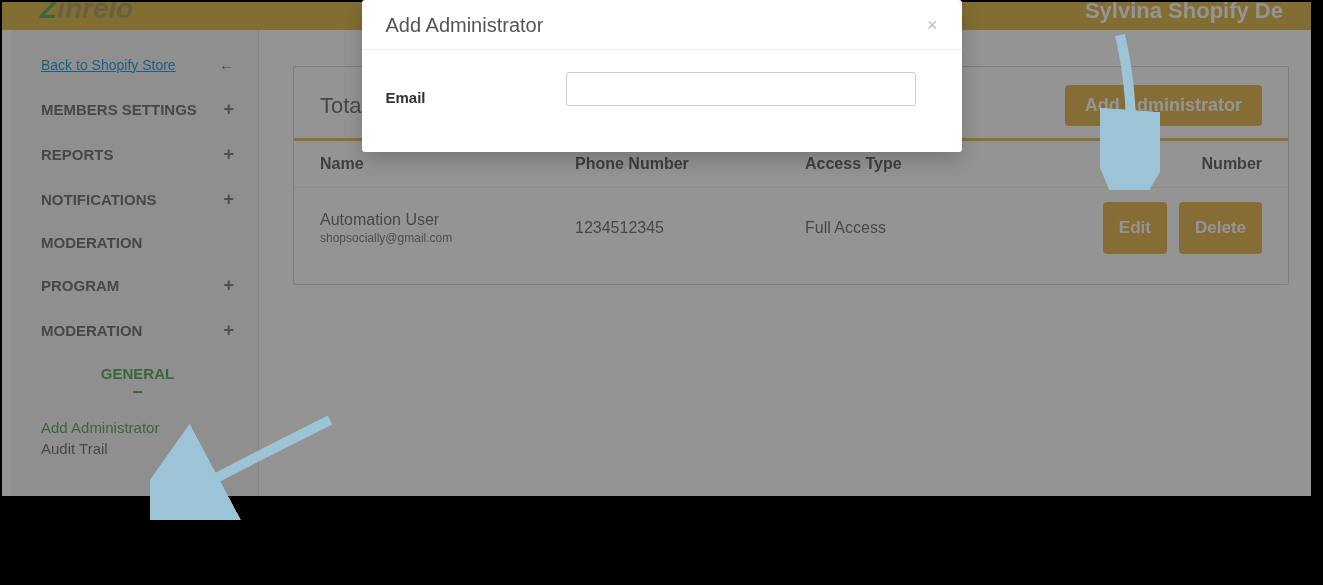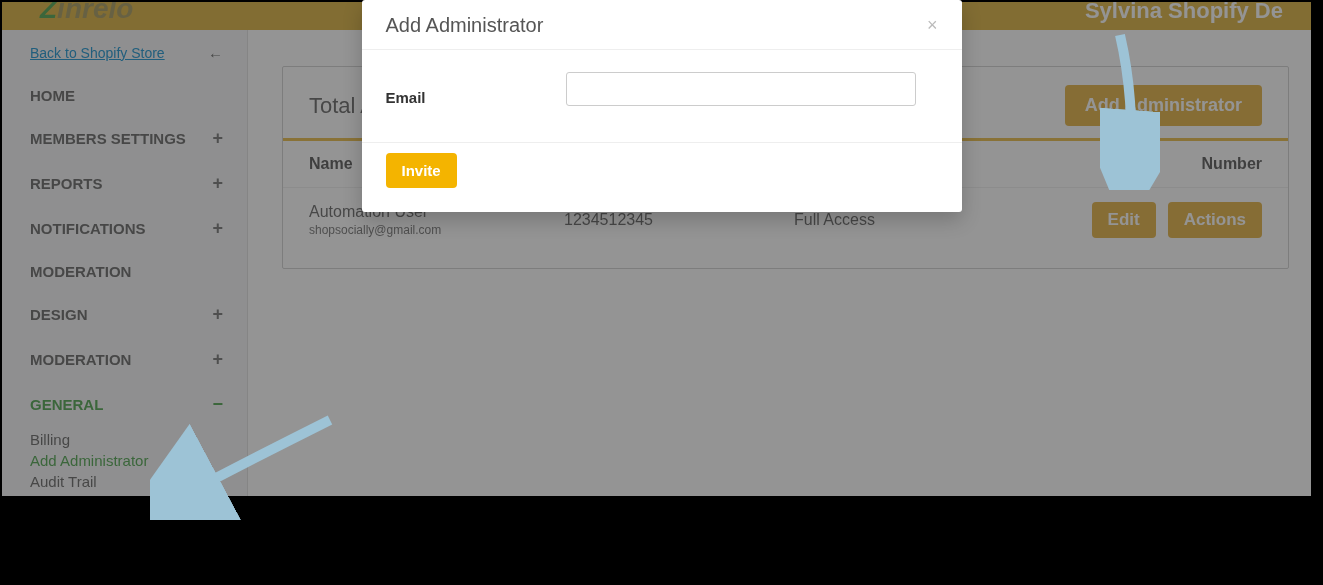--- a/index.html
+++ b/index.html
@@ -42,22 +42,23 @@
   position: relative;
   top: -4px;
 }
 .layout {
   display: flex;
   height: calc(100% - 30px);
 }
 .sidebar {
   width: 248px;
   background: #f3f4f5;
-  padding-top: 14px;
+  padding-top: 26px;
   border-right: 1px solid #ddd;
+  margin-left: 11px;
 }
 .sidebar .back-row {
   display: flex;
   justify-content: space-between;
   align-items: center;
   padding: 0 24px 14px 30px;
 }
 .sidebar .back-link {
   color: #0088cc;
   text-decoration: underline;
@@ -69,21 +70,21 @@
 .nav-item {
   display: flex;
   justify-content: space-between;
   align-items: center;
   padding: 12px 24px 12px 30px;
   font-size: 15px;
   font-weight: 700;
   color: #555;
   cursor: pointer;
 }
-.nav-item.active { color: #3a9a3a; }
+.nav-item.active { color: #3a9a3a; flex-direction: column; }
 .nav-item .exp { font-size: 18px; font-weight: 900; color: #666;}
 .nav-item.active .exp { color: #3a9a3a; }
 .sub-items {
   padding: 2px 0 6px 30px;
 }
 .sub-item {
   font-size: 15px;
   color: #555;
   padding: 2px 0;
   cursor: pointer;
@@ -115,21 +116,21 @@
 .btn {
   background: #e0a82d;
   color: #fff;
   border: none;
   border-radius: 4px;
   font-size: 18px;
   font-weight: 600;
   padding: 10px 20px;
   cursor: pointer;
 }
-.btn-sm { font-size: 17px; padding: 8px 16px; }
+.btn-sm { font-size: 17px; padding: 16px 16px; }
 .table-head, .table-row {
   display: flex;
   padding: 14px 26px;
 }
 .table-head {
   font-weight: 700;
   font-size: 16px;
   color: #444;
   border-bottom: 1px solid #eee;
 }
@@ -232,53 +233,48 @@
   </div>
 
   <div class="layout">
     <div class="sidebar">
       <div class="back-row">
         <a class="back-link" href="#">Back to Shopify Store</a>
         <span class="back-arrow">←</span>
       </div>
 
       <div class="nav-item">
-        <span>HOME</span>
-        <span class="exp"></span>
-      </div>
-      <div class="nav-item">
         <span>MEMBERS SETTINGS</span>
         <span class="exp">+</span>
       </div>
       <div class="nav-item">
         <span>REPORTS</span>
         <span class="exp">+</span>
       </div>
       <div class="nav-item">
         <span>NOTIFICATIONS</span>
         <span class="exp">+</span>
       </div>
       <div class="nav-item">
         <span>MODERATION</span>
         <span class="exp"></span>
       </div>
       <div class="nav-item">
-        <span>DESIGN</span>
+        <span>PROGRAM</span>
         <span class="exp">+</span>
       </div>
       <div class="nav-item">
         <span>MODERATION</span>
         <span class="exp">+</span>
       </div>
       <div class="nav-item active">
         <span>GENERAL</span>
         <span class="exp">−</span>
       </div>
       <div class="sub-items">
-        <div class="sub-item">Billing</div>
         <div class="sub-item current">Add Administrator</div>
         <div class="sub-item">Audit Trail</div>
       </div>
     </div>
 
     <div class="content">
       <div class="panel">
         <div class="panel-header">
           <div class="panel-title">Total Adm</div>
           <button class="btn">Add Administrator</button>
@@ -291,44 +287,41 @@
         </div>
         <div class="table-row">
           <div class="col-name row-name">
             <div class="name">Automation User</div>
             <div class="email">shopsocially@gmail.com</div>
           </div>
           <div class="col-phone">1234512345</div>
           <div class="col-access">Full Access</div>
           <div class="col-actions actions-cell">
             <button class="btn btn-sm">Edit</button>
-            <button class="btn btn-sm">Actions</button>
+            <button class="btn btn-sm">Delete</button>
           </div>
         </div>
       </div>
     </div>
   </div>
 
   <div class="overlay"></div>
 
   <div class="modal">
     <div class="modal-head">
       <div class="modal-title">Add Administrator</div>
       <div class="modal-close">×</div>
     </div>
     <div class="modal-body">
       <div class="form-row">
         <div class="form-label">Email</div>
         <div class="form-field">
           <input type="text" value="" style="">
         </div>
       </div>
-    </div>
-    <div class="modal-foot">
-      <button class="btn-invite">Invite</button>
     </div>
   </div>
 
   <svg class="arrow-svg" style="left:1100px; top:30px;" width="60" height="160">
     <defs>
         <marker id="ah1" markerWidth="12" markerHeight="12" refX="6" refY="6" orient="auto">
       <path d="M0,0 L12,6 L0,12 z" fill="#9dc3d6"></path>
         </marker>
       </defs>
     <path d="M20,5 Q35,70 30,140" stroke="#9dc3d6" stroke-width="10" fill="none" marker-end="url(#ah1)"></path>

